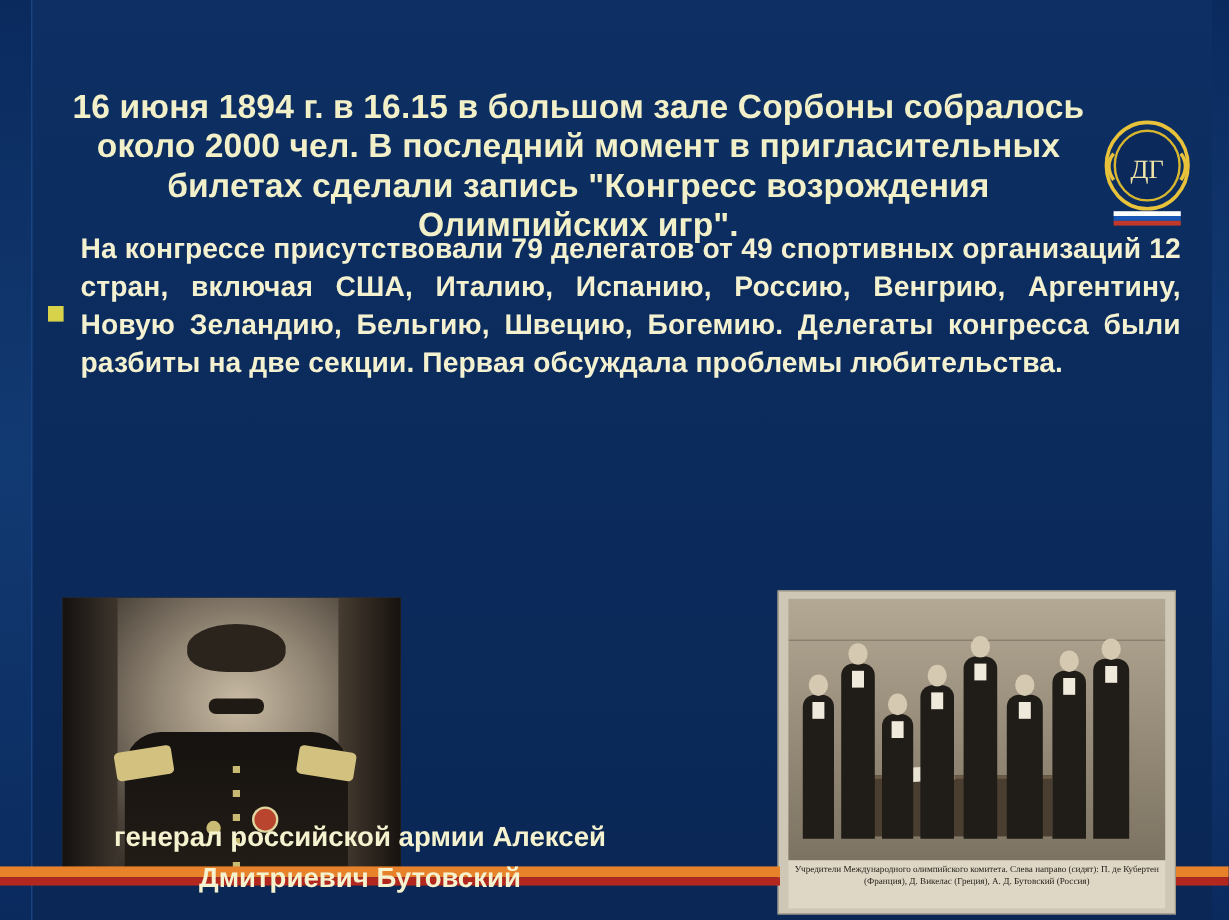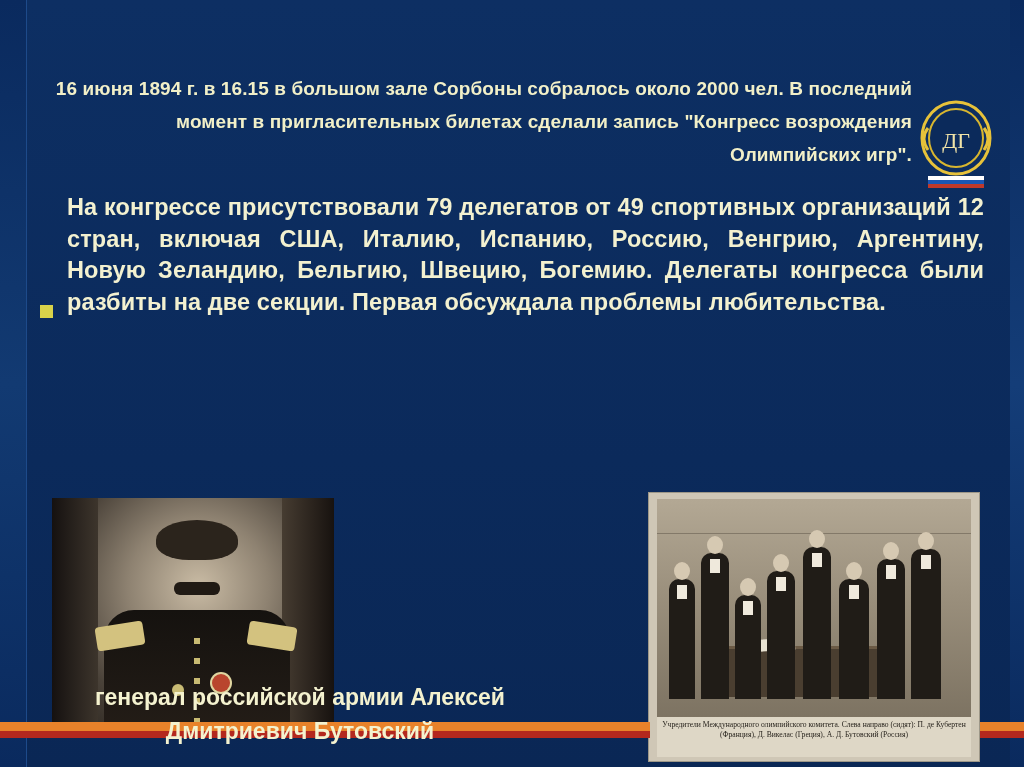--- a/index.html
+++ b/index.html
@@ -39,23 +39,23 @@
     background: linear-gradient(180deg, #0a2a5e 0%, #143d78 50%, #0a2a5e 100%);
   }
 
   
   .intro {
     position: absolute;
     left: 52px;
     top: 72px;
     width: 860px;
     color: #f2f0c8;
-    font-size: 19px;
+    font-size: 28px;
     line-height: 33px;
-    text-align: right;
+    text-align: center;
     font-weight: bold;
     letter-spacing: 0.1px;
   }
 
   
   .emblem {
     position: absolute;
     right: 26px;
     top: 98px;
     width: 84px;
@@ -64,21 +64,21 @@
 
   
   .bullets {
     position: absolute;
     left: 34px;
     top: 192px;
     width: 950px;
   }
   .bullet-row {
     display: flex;
-    align-items: flex-end;
+    align-items: center;
     margin-bottom: 10px;
   }
   .bullet-marker {
     flex: 0 0 auto;
     width: 13px;
     height: 13px;
     background: #d8d24a;
     margin: 12px 14px 0 6px;
   }
   .bullet-text {

